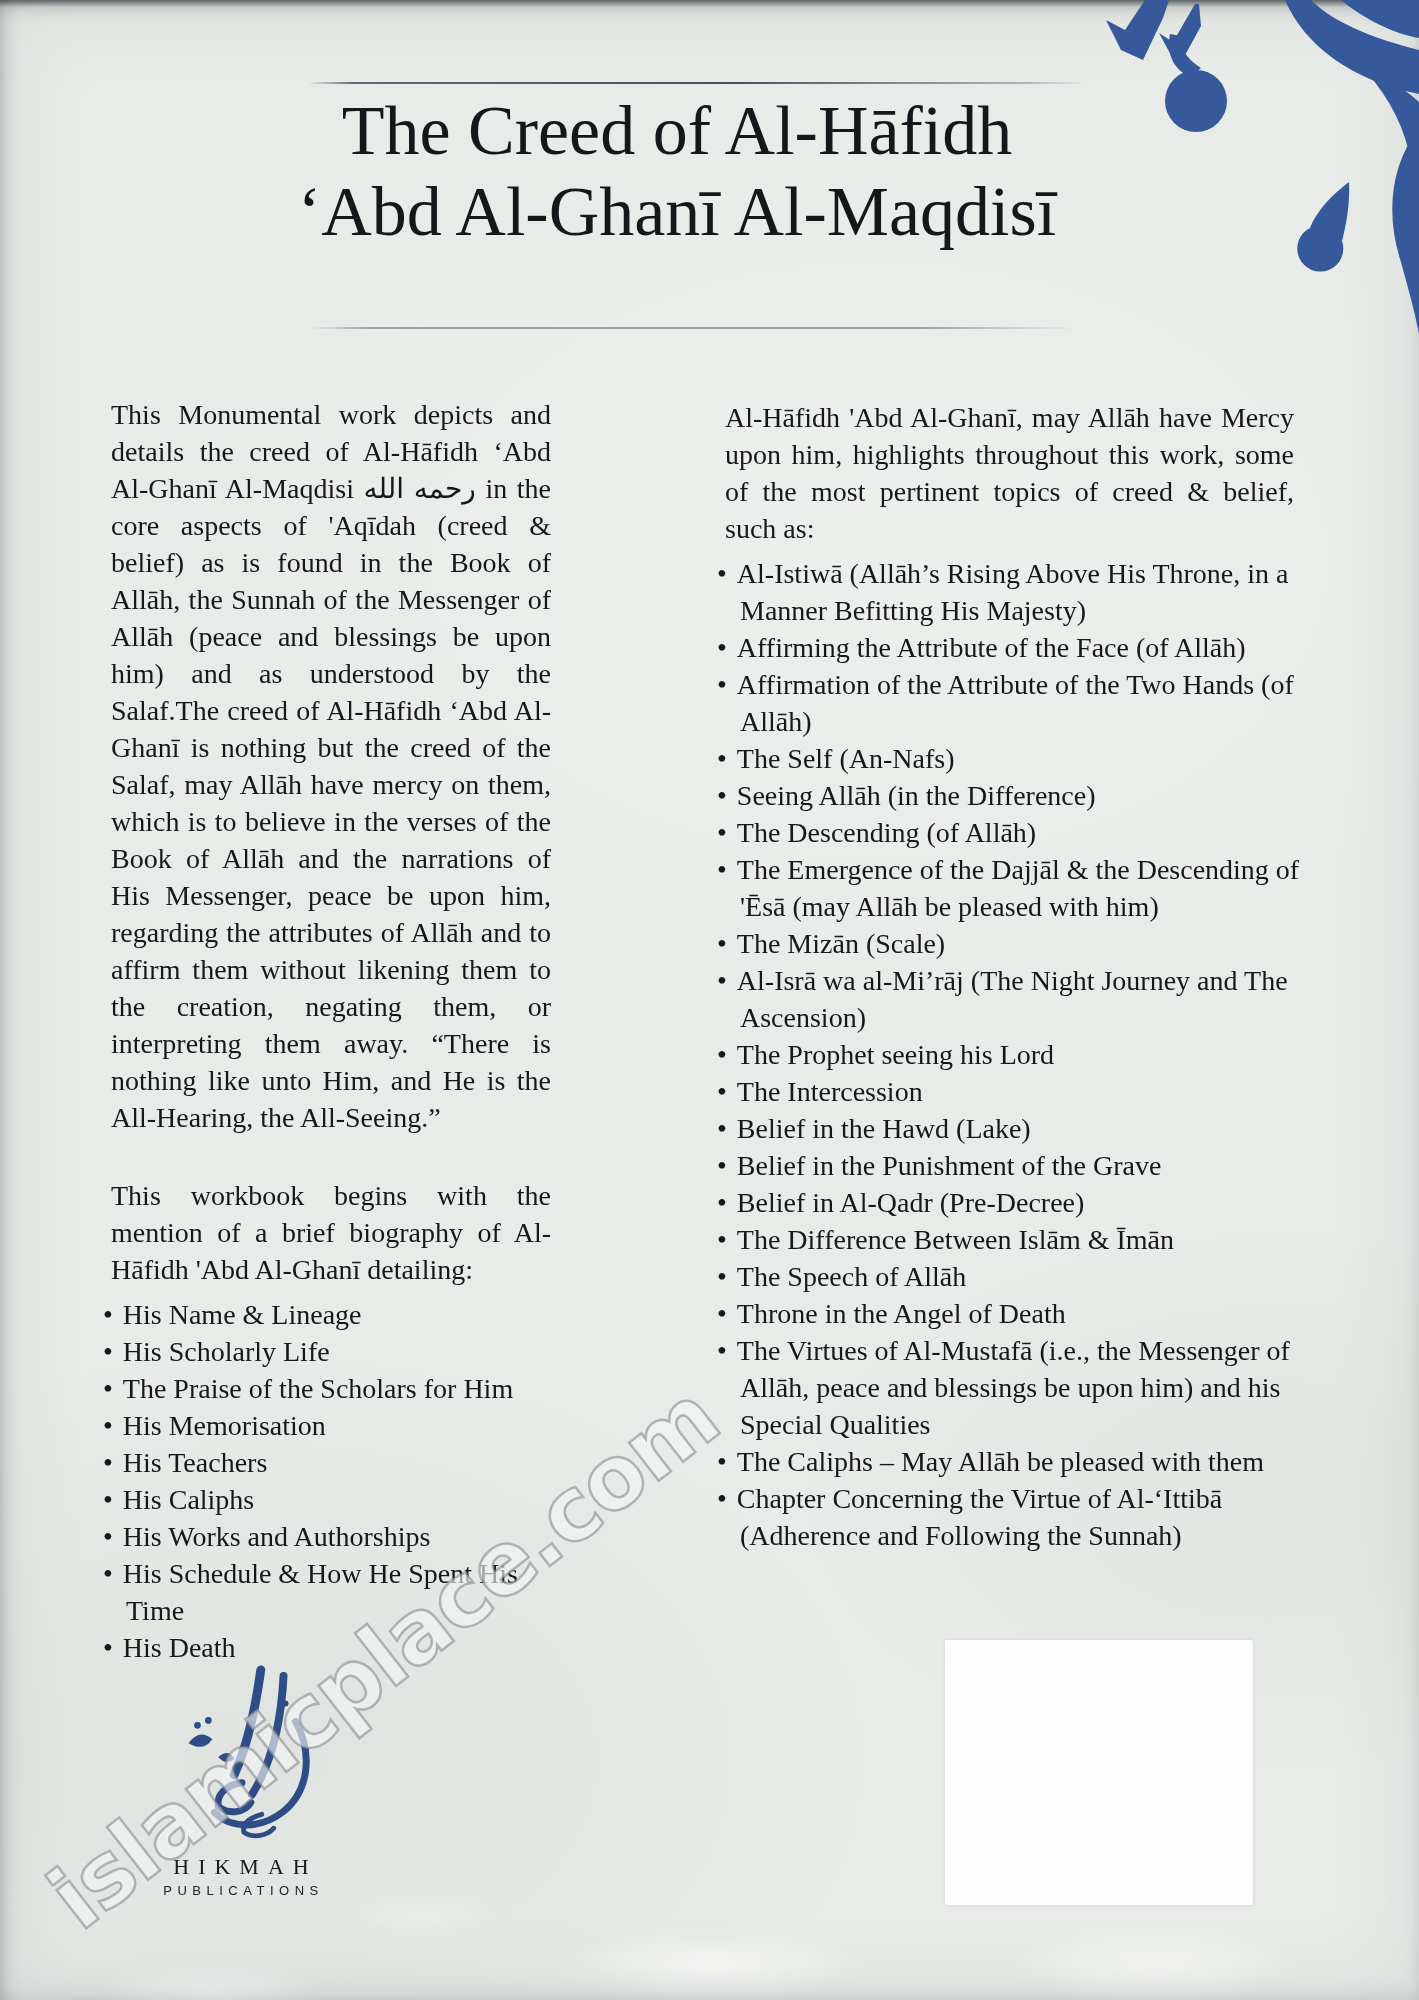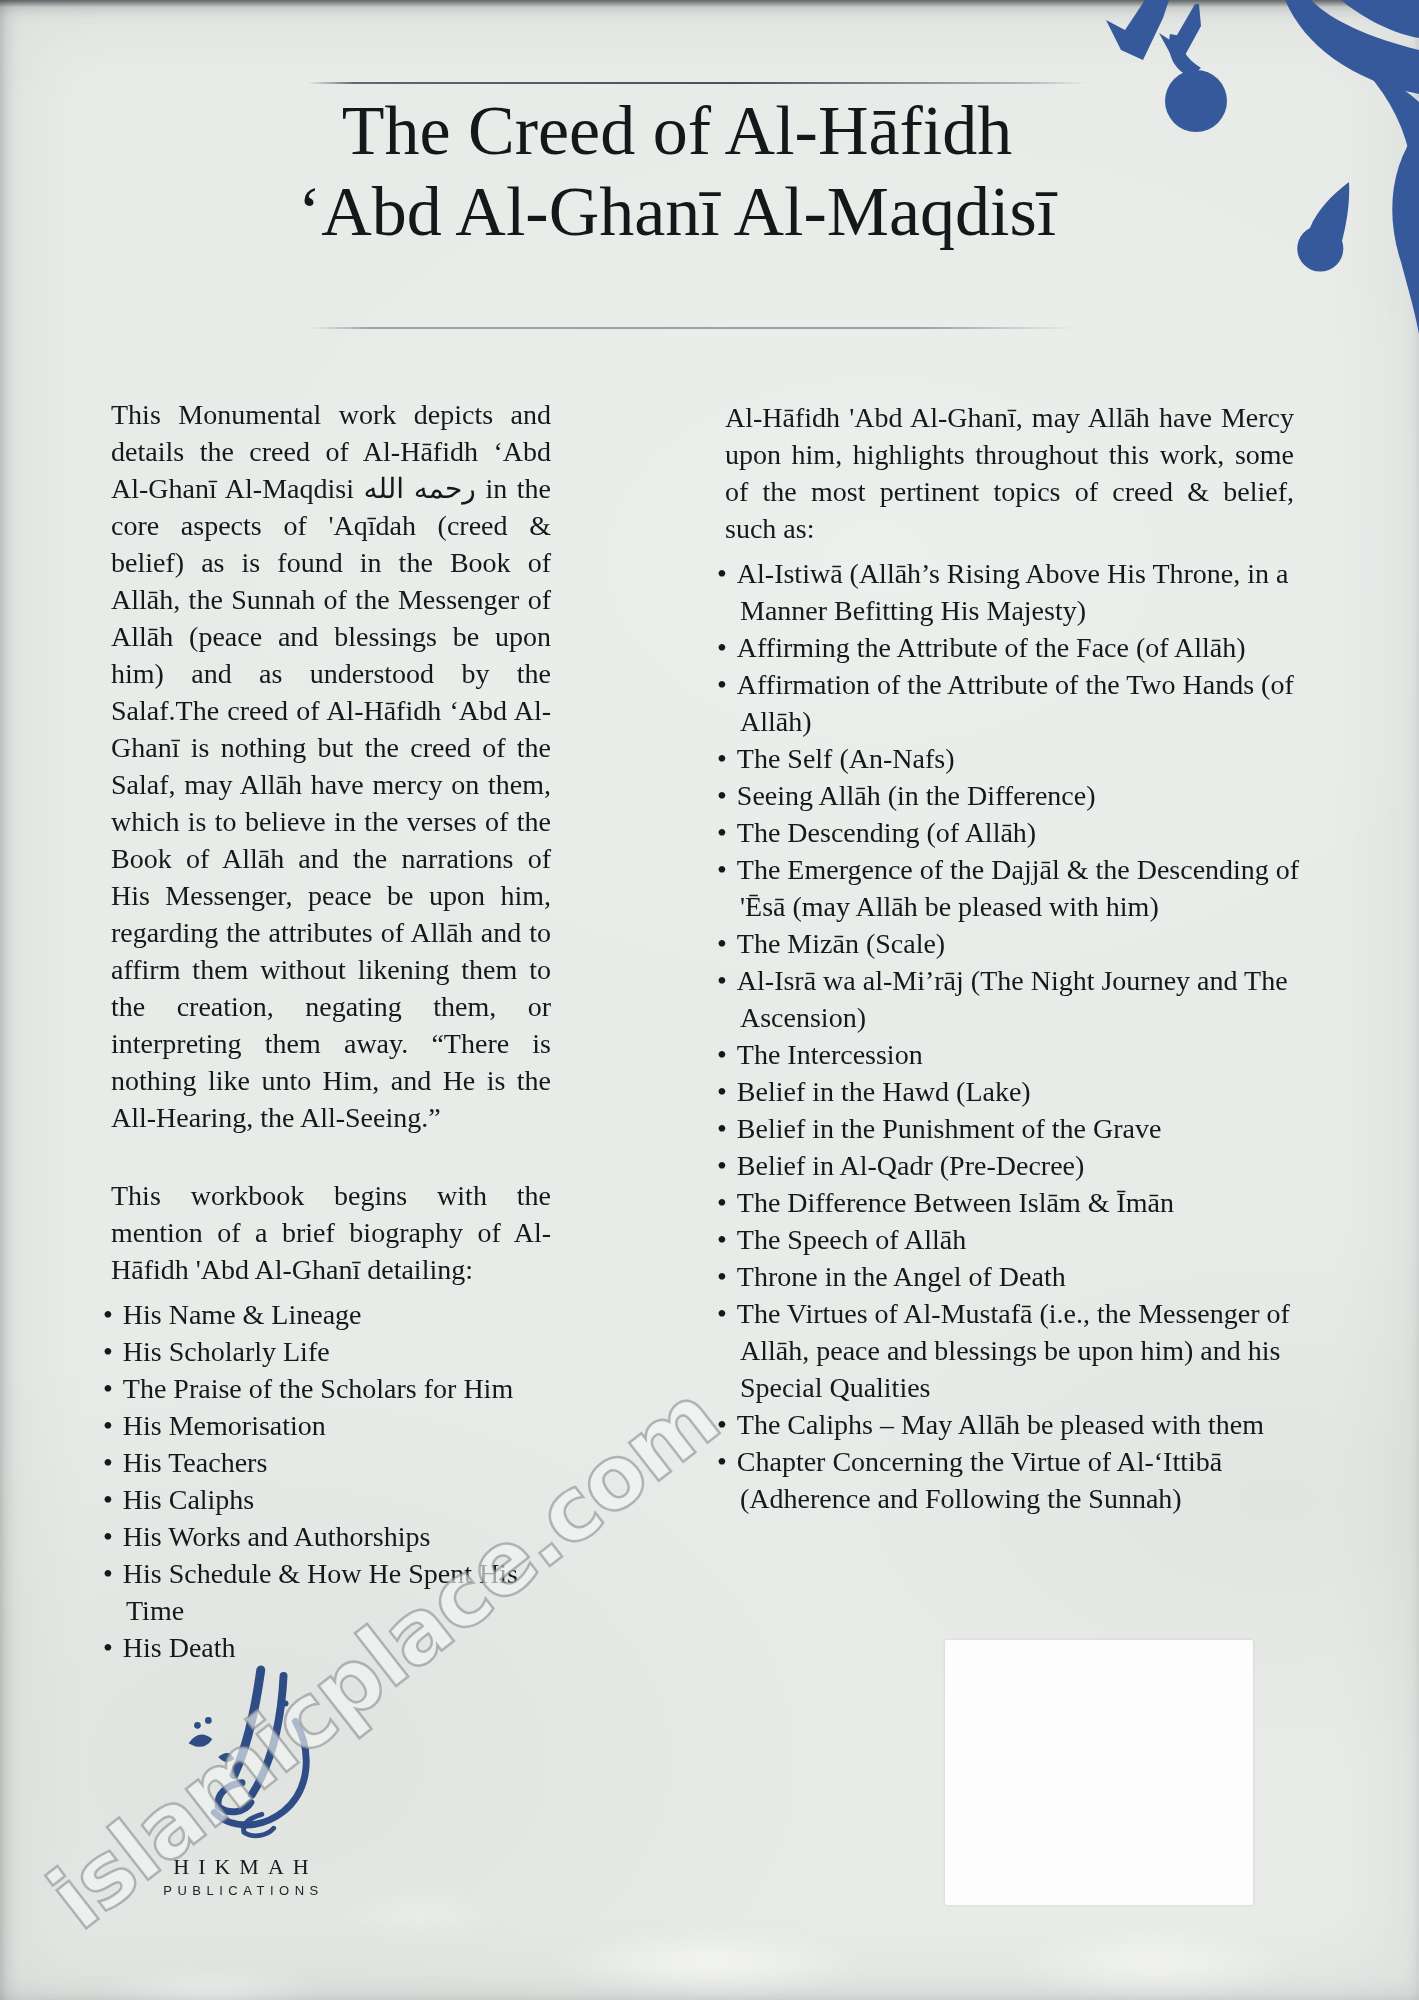--- a/index.html
+++ b/index.html
@@ -148,20 +148,21 @@
     <ul>
         <li>Al-Istiwā (Allāh’s Rising Above His Throne, in a Manner Befitting His Majesty)</li>
         <li>Affirming the Attribute of the Face (of Allāh)</li>
         <li>Affirmation of the Attribute of the Two Hands (of Allāh)</li>
         <li>The Self (An-Nafs)</li>
         <li>Seeing Allāh (in the Difference)</li>
         <li>The Descending (of Allāh)</li>
         <li>The Emergence of the Dajjāl &amp; the Descending of 'Ēsā (may Allāh be pleased with him)</li>
         <li>The Mizān (Scale)</li>
         <li>Al-Isrā wa al-Mi’rāj (The Night Journey and The Ascension)</li>
+        <li>The Prophet seeing his Lord</li>
         <li>The Intercession</li>
         <li>Belief in the Hawd (Lake)</li>
         <li>Belief in the Punishment of the Grave</li>
         <li>Belief in Al-Qadr (Pre-Decree)</li>
         <li>The Difference Between Islām &amp; Īmān</li>
         <li>The Speech of Allāh</li>
         <li>Throne in the Angel of Death</li>
         <li>The Virtues of Al-Mustafā (i.e., the Messenger of Allāh, peace and blessings be upon him) and his Special Qualities</li>
         <li>The Caliphs – May Allāh be pleased with them</li>
         <li>Chapter Concerning the Virtue of Al-‘Ittibā (Adherence and Following the Sunnah)</li>

